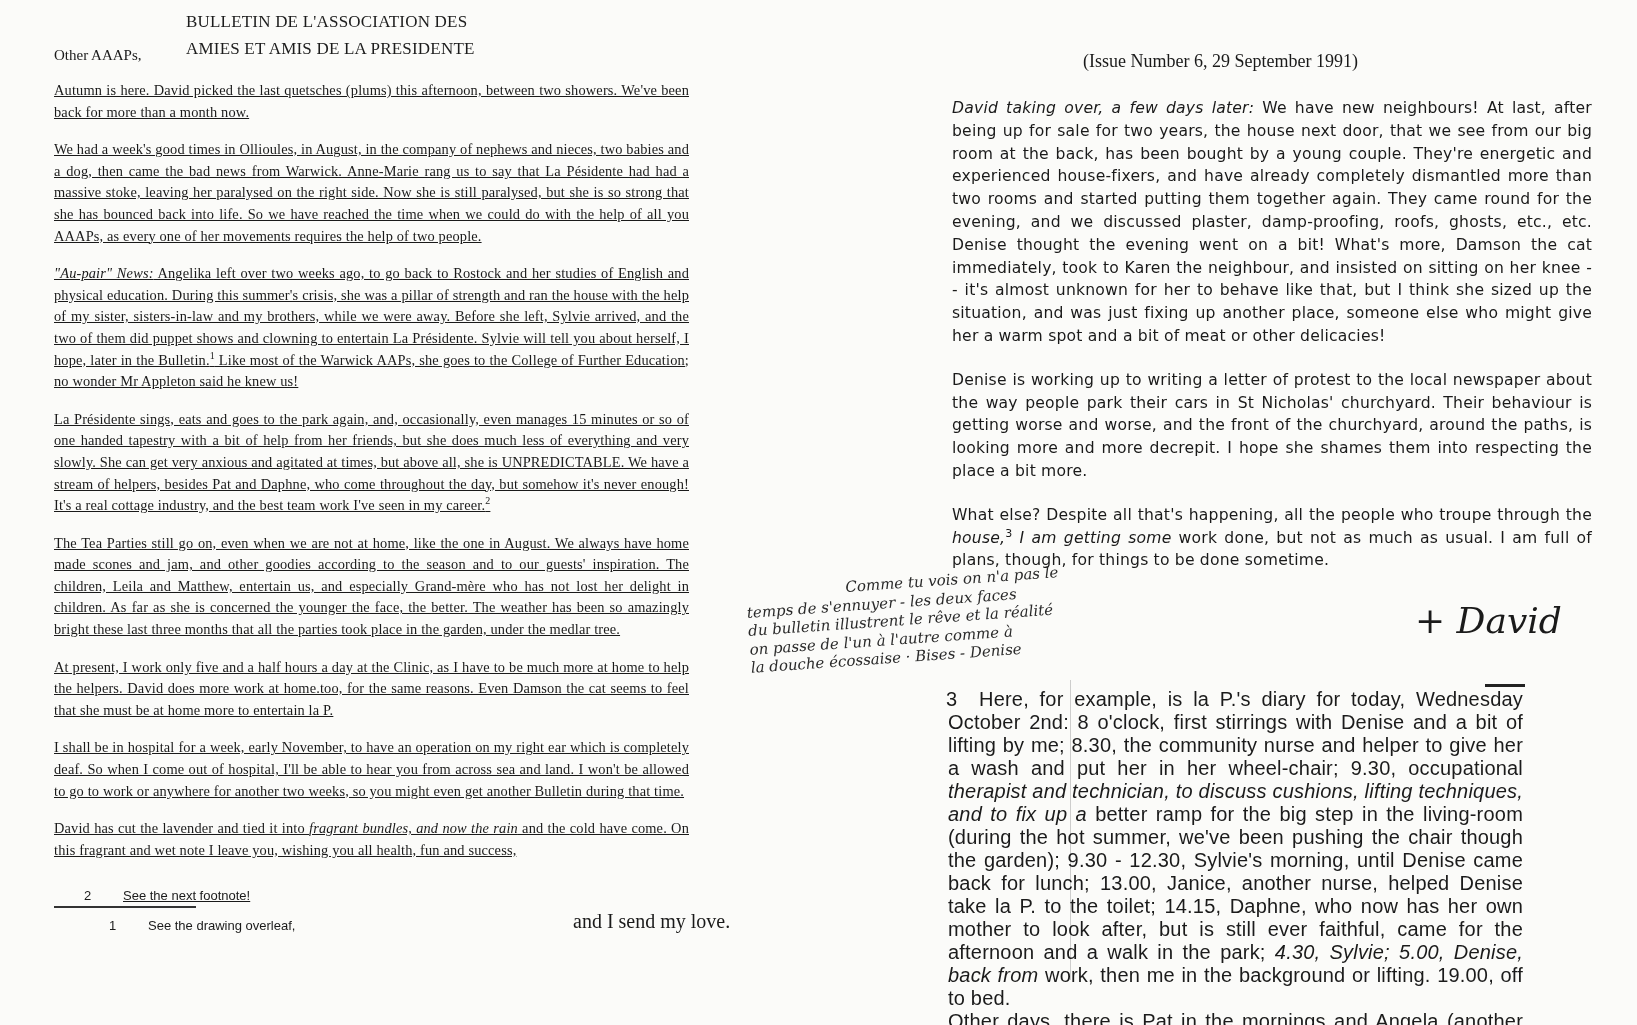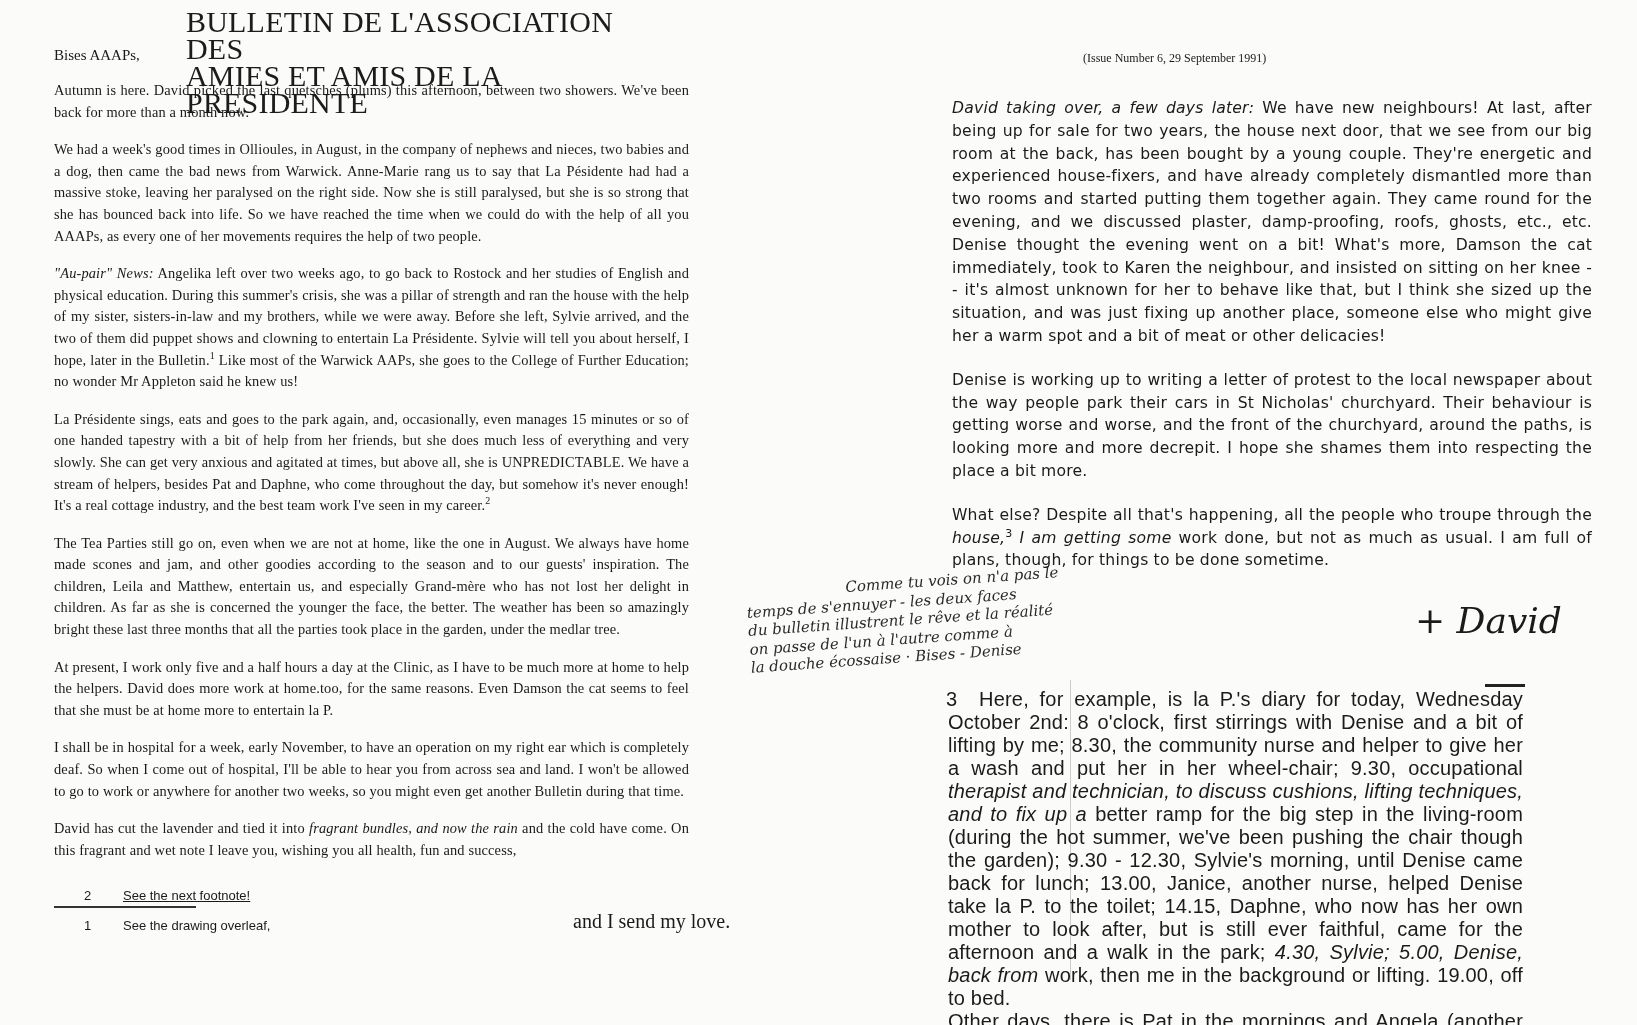--- a/index.html
+++ b/index.html
@@ -7,48 +7,48 @@
     width: 1637px; height: 1025px; position: relative; overflow: hidden;
     background: #fbfbf9;
     color: #1a1a1a;
   }
   .serif { font-family: "Liberation Serif", "DejaVu Serif", serif; }
   .sans { font-family: "DejaVu Sans", "Liberation Sans", sans-serif; }
   .arial { font-family: "Liberation Sans", sans-serif; }
 
   .title {
     position: absolute; left: 186px; top: 8px; width: 440px;
-    font-size: 30px; line-height: 27px; letter-spacing: 0.2px;
+    font-size: 17px; line-height: 27px; letter-spacing: 0.2px;
     text-transform: uppercase; color: #1c1c1c;
   }
   .salutation { position: absolute; left: 54px; top: 47px; font-size: 15px; }
   .issue {
-    position: absolute; left: 1083px; top: 51px; font-size: 12px;
+    position: absolute; left: 1083px; top: 51px; font-size: 18px;
   }
 
   .left-col {
     position: absolute; left: 54px; top: 80px; width: 635px;
     font-size: 14.4px; line-height: 21.6px; letter-spacing: 0.15px;
   }
-  .left-col p { margin: 0 0 16px 0; text-align: justify; }
+  .left-col p { margin: 0 0 16px 0; text-align: justify; text-decoration: underline; }
   .left-col p.last { margin-bottom: 0; }
   .left-col sup { font-size: 10px; line-height: 0; }
 
   .sendlove {
     position: absolute; left: 573px; top: 910px; font-size: 20px;
   }
   .fn-rule {
     position: absolute; left: 54px; top: 906px; width: 142px; height: 0;
     border-top: 2px solid #333;
   }
   .footnote {
     position: absolute; left: 84px; font-size: 13px;
   }
   .footnote .num { display: inline-block; width: 39px; }
-  .fn1 { top: 918px; }
+  .fn1 { top: 918px; margin-left: 25px; }
   .fn2 { top: 888px; text-decoration: underline; }
 
   .right-col {
     position: absolute; left: 952px; top: 97px; width: 640px;
     font-size: 15.6px; line-height: 22.8px; letter-spacing: 0.2px;
   }
   .right-col p { margin: 0 0 21px 0; text-align: justify; }
   .right-col sup { font-size: 11px; line-height: 0; }
 
   .handwriting {
@@ -80,21 +80,21 @@
     background: rgba(0,0,0,0.18);
   }
 </style>
 </head>
 <body>
 
 <div class="title serif">
   <div>BULLETIN DE L'ASSOCIATION DES</div>
   <div>AMIES ET AMIS DE LA PRESIDENTE</div>
 </div>
-<div class="salutation serif">Bises AAAPs,</div>
+<div class="salutation serif">Other AAAPs,</div>
 <div class="issue serif">(Issue Number 6, 29 September 1991)</div>
 
 <div class="left-col serif">
   <p>Autumn is here.  David picked the last quetsches (plums) this afternoon, between two showers.  We've been back for more than a month now.</p>
   <p>We had a week's good times in Ollioules, in August, in the company of nephews and nieces, two babies and a dog, then came the bad news from Warwick.  Anne-Marie rang us to say that La Pésidente had had a massive stoke, leaving her paralysed on the right side.  Now she is still paralysed, but she is so strong that she has bounced back into life.  So we have reached the time when we could do with the help of all  you AAAPs, as every one of her movements requires the help of two people.</p>
   <p><i>"Au-pair" News:</i><span> Angelika left over two weeks ago, to go back to Rostock and her studies of English and physical education.  During this summer's crisis, she was a pillar of strength and ran the house with the help of my sister, sisters-in-law and my brothers, while we were away.  Before she left, Sylvie arrived, and the two of them did puppet shows and clowning to entertain La Présidente.  Sylvie will tell you about herself, I hope, later in the Bulletin.</span><sup>1</sup><span> Like most of the Warwick AAPs, she goes to the College of Further Education; no wonder Mr Appleton said he knew us!</span></p>
   <p><span>La Présidente sings, eats and goes to the park again, and, occasionally, even manages 15 minutes or so of one handed tapestry with a bit of help from her friends, but she does much less of everything and very slowly.  She can get very anxious and agitated at times, but  above all, she is UNPREDICTABLE.  We have a stream of helpers, besides Pat and Daphne, who come throughout the day, but somehow it's never enough!  It's a real cottage industry, and the best team work I've seen in my career.</span><sup>2</sup></p>
   <p>The Tea Parties still go on, even when we are not at home, like the one in August. We always have home made scones and jam, and other goodies according to the season and to our guests' inspiration.  The children, Leila and Matthew, entertain us, and especially Grand-mère who has not lost her delight in children.  As far as she is concerned the younger the face, the better.  The weather has been so amazingly bright these last three months that all the parties took place in the garden, under the medlar tree.</p>
   <p>At present, I work only five and a half hours a day at the Clinic, as I have to be much more at home to help the helpers.  David does more work at home.too, for the same reasons.  Even Damson the cat seems to feel that she must be at home more to entertain la P.</p>
   <p>I shall be in hospital for a week, early November, to have an operation on my right ear which is completely deaf.  So when I come out of hospital, I'll be able to hear you from across sea and land.  I won't be allowed to go to work or anywhere for another two weeks, so you might even get another Bulletin during that time.</p>

